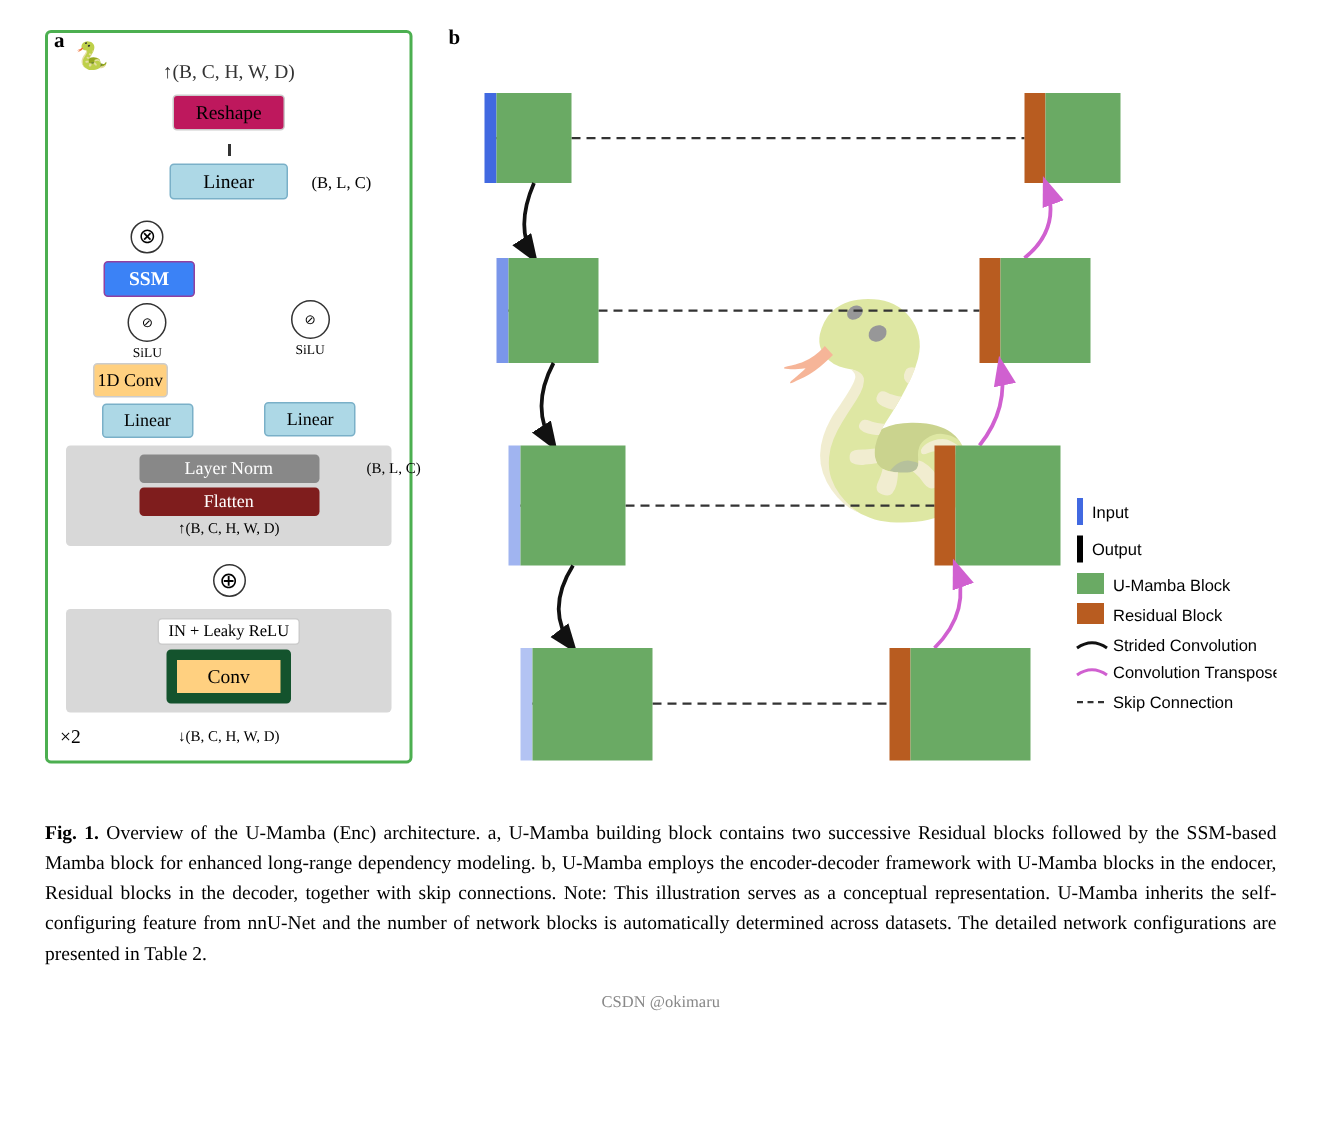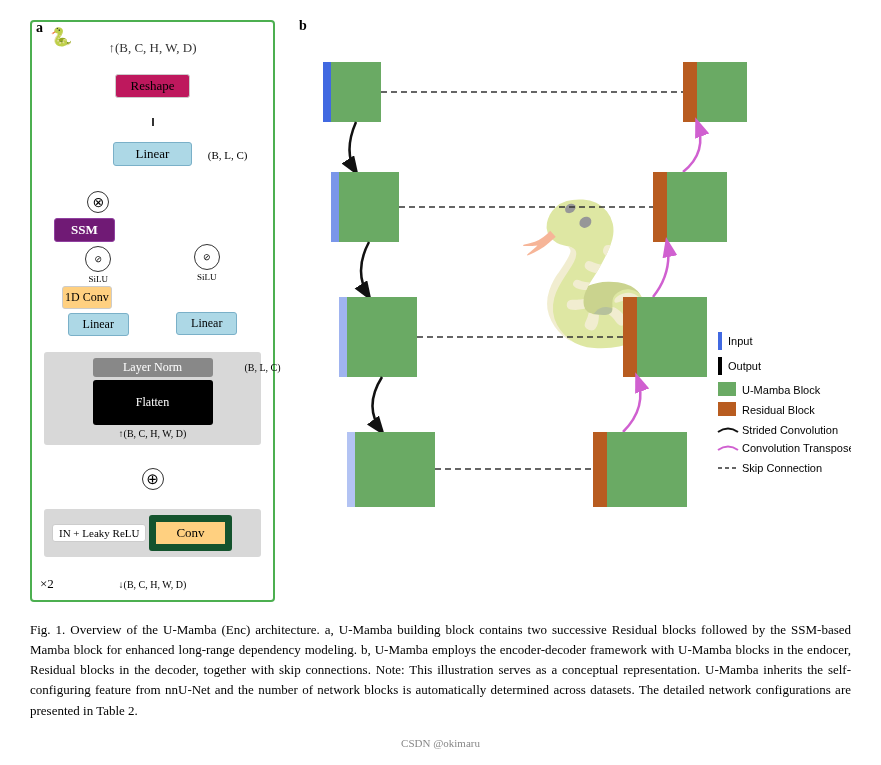--- a/index.html
+++ b/index.html
@@ -39,21 +39,21 @@
       font-weight: bold;
       position: absolute;
       top: -2px;
       left: 4px;
     }
 
     .block-diagram {
       display: flex;
       flex-direction: column;
       align-items: center;
-      gap: 16px;
+      gap: 5px;
       margin-top: 8px;
     }
 
     
     .arrow-up {
       font-size: 13px;
       color: #333;
       margin-bottom: 2px;
       text-align: center;
     }
@@ -99,31 +99,31 @@
       display: flex;
       align-items: center;
       justify-content: center;
       font-size: 14px;
       margin: 3px auto;
       background: #fff;
     }
 
     
     .box-ssm {
-      background: #701a75;
+      background: #3b82f6;
       color: #fff;
       border: 1px solid #9040a0;
       border-radius: 3px;
       padding: 3px 16px;
       font-size: 13px;
       font-weight: bold;
       text-align: center;
       margin-bottom: 2px;
       align-self: flex-start;
-      margin-left: 10px;
+      margin-left: 25px;
     }
 
     .silu-circle {
       width: 26px;
       height: 26px;
       border-radius: 50%;
       border: 1.5px solid #333;
       display: flex;
       align-items: center;
       justify-content: center;
@@ -172,24 +172,24 @@
       color: #fff;
       border-radius: 3px;
       padding: 2px 10px;
       font-size: 12px;
       text-align: center;
       position: relative;
       width: 120px;
     }
 
     .box-flatten {
-      background: #000000;
+      background: #7f1d1d;
       color: #fff;
       border-radius: 3px;
-      padding: 15px 16px;
+      padding: 2px 16px;
       font-size: 12px;
       text-align: center;
       width: 120px;
     }
 
     
     .circle-plus {
       width: 22px;
       height: 22px;
       border-radius: 50%;
@@ -202,21 +202,21 @@
       background: #fff;
     }
 
     
     .bottom-grey {
       background: #d8d8d8;
       border-radius: 3px;
       padding: 6px 8px;
       width: 100%;
       display: flex;
-      flex-direction: row;
+      flex-direction: column;
       align-items: center;
       gap: 3px;
     }
 
     .box-in-leaky {
       background: #fff;
       border: 1px solid #ccc;
       border-radius: 3px;
       padding: 2px 6px;
       font-size: 11px;
@@ -255,21 +255,21 @@
     
     .caption {
       font-size: 13px;
       line-height: 1.55;
       margin-top: 6px;
       text-align: justify;
       color: #000;
     }
 
     .caption .fig-label {
-      font-weight: normal;
+      font-weight: bold;
     }
 
     .watermark {
       text-align: center;
       font-size: 11px;
       color: #888;
       margin-top: 4px;
     }
 
     

